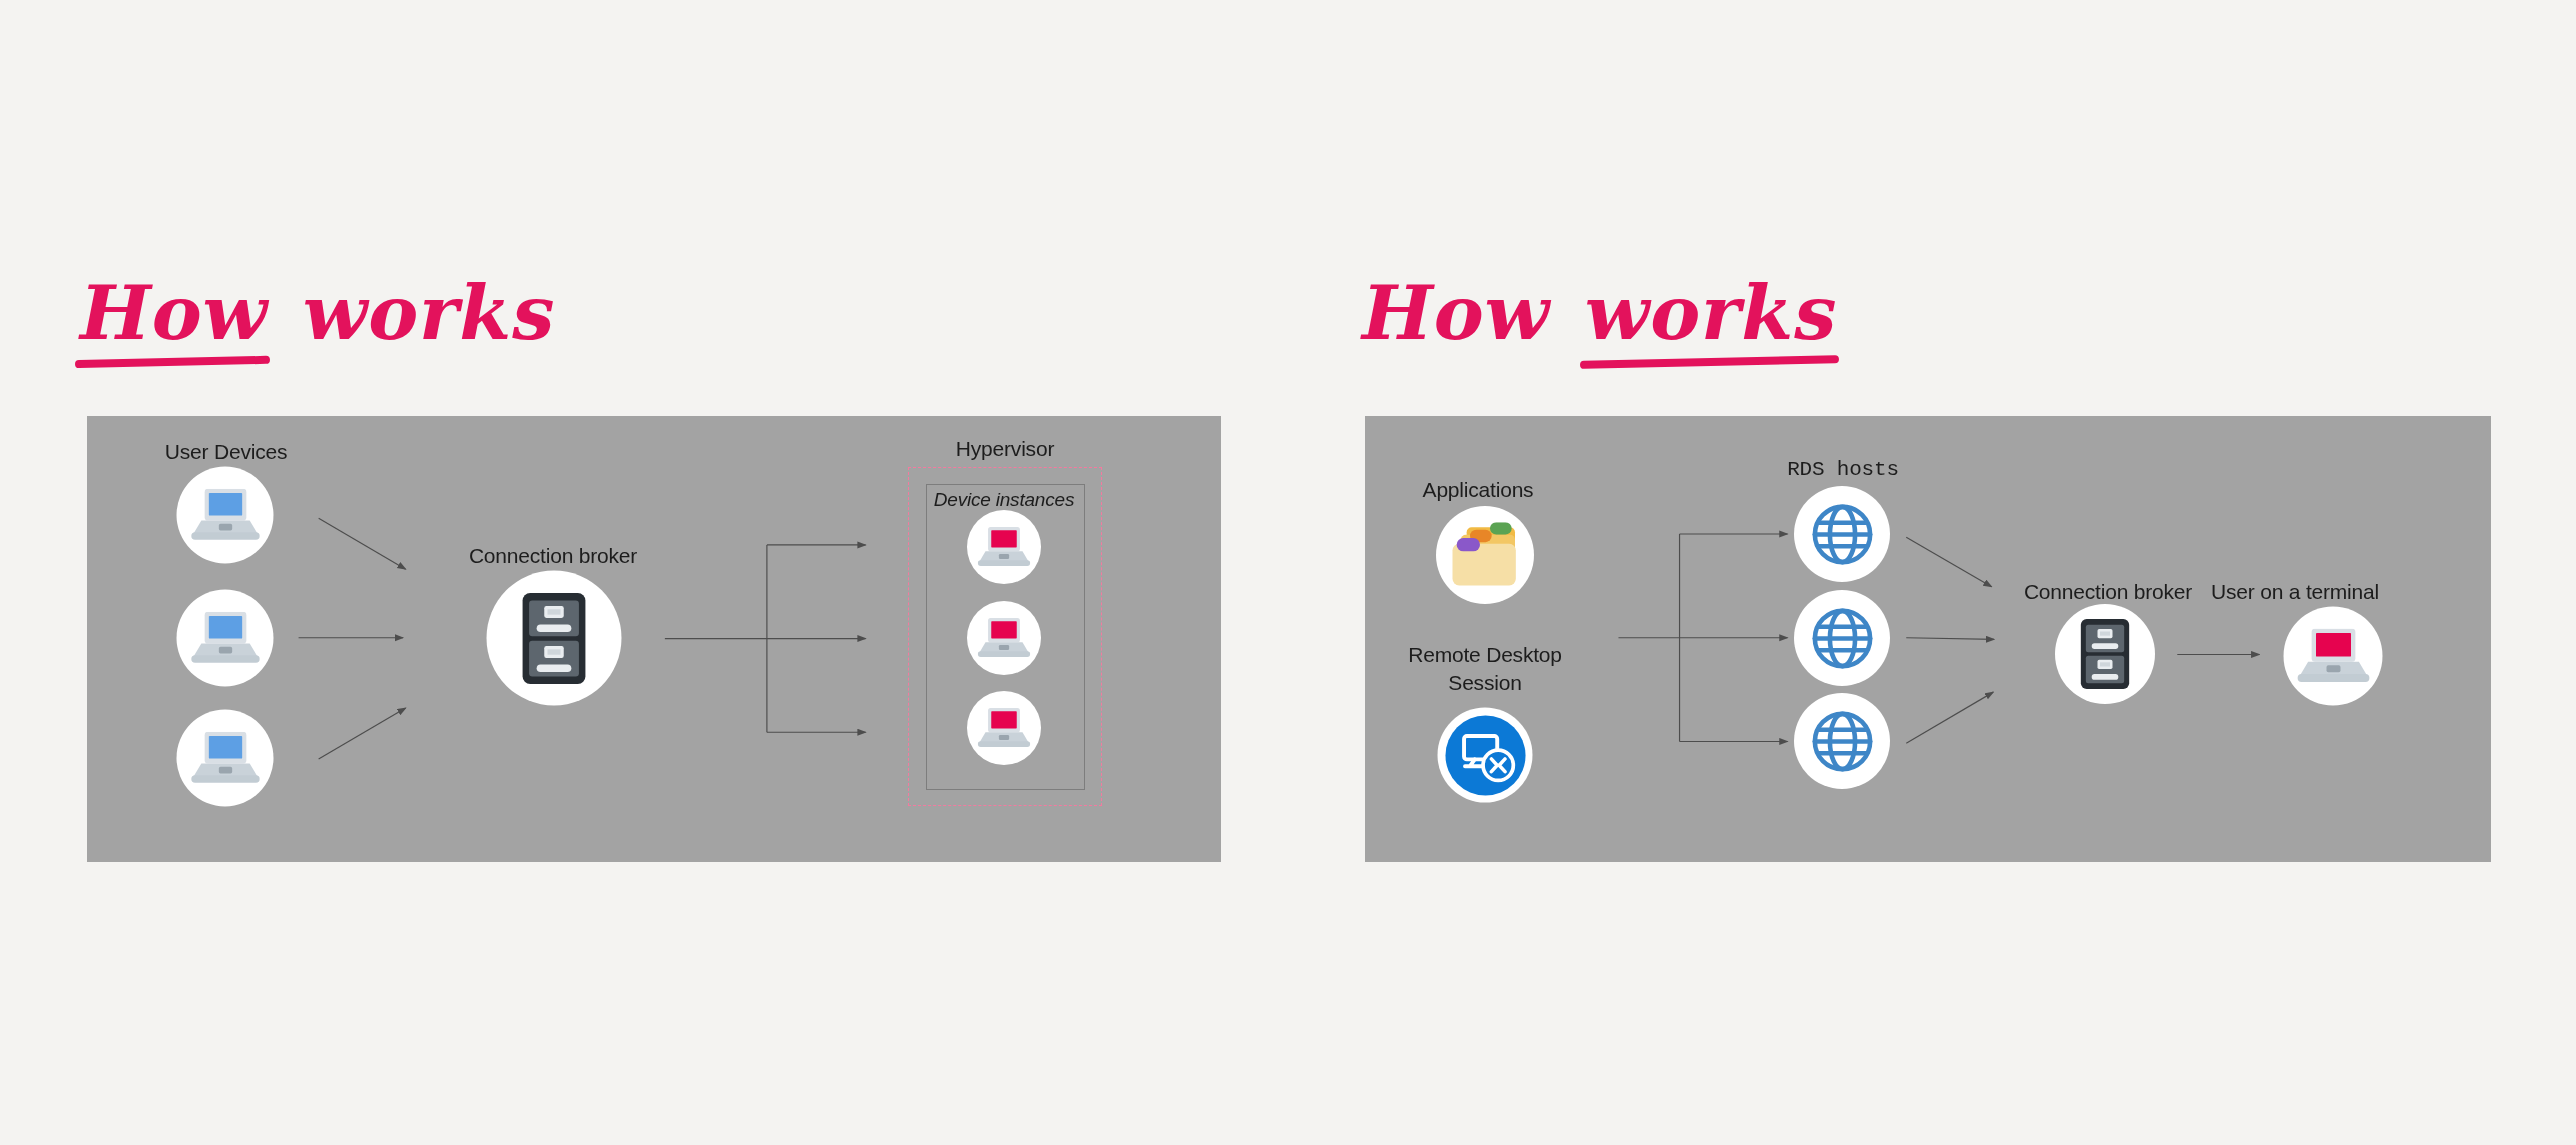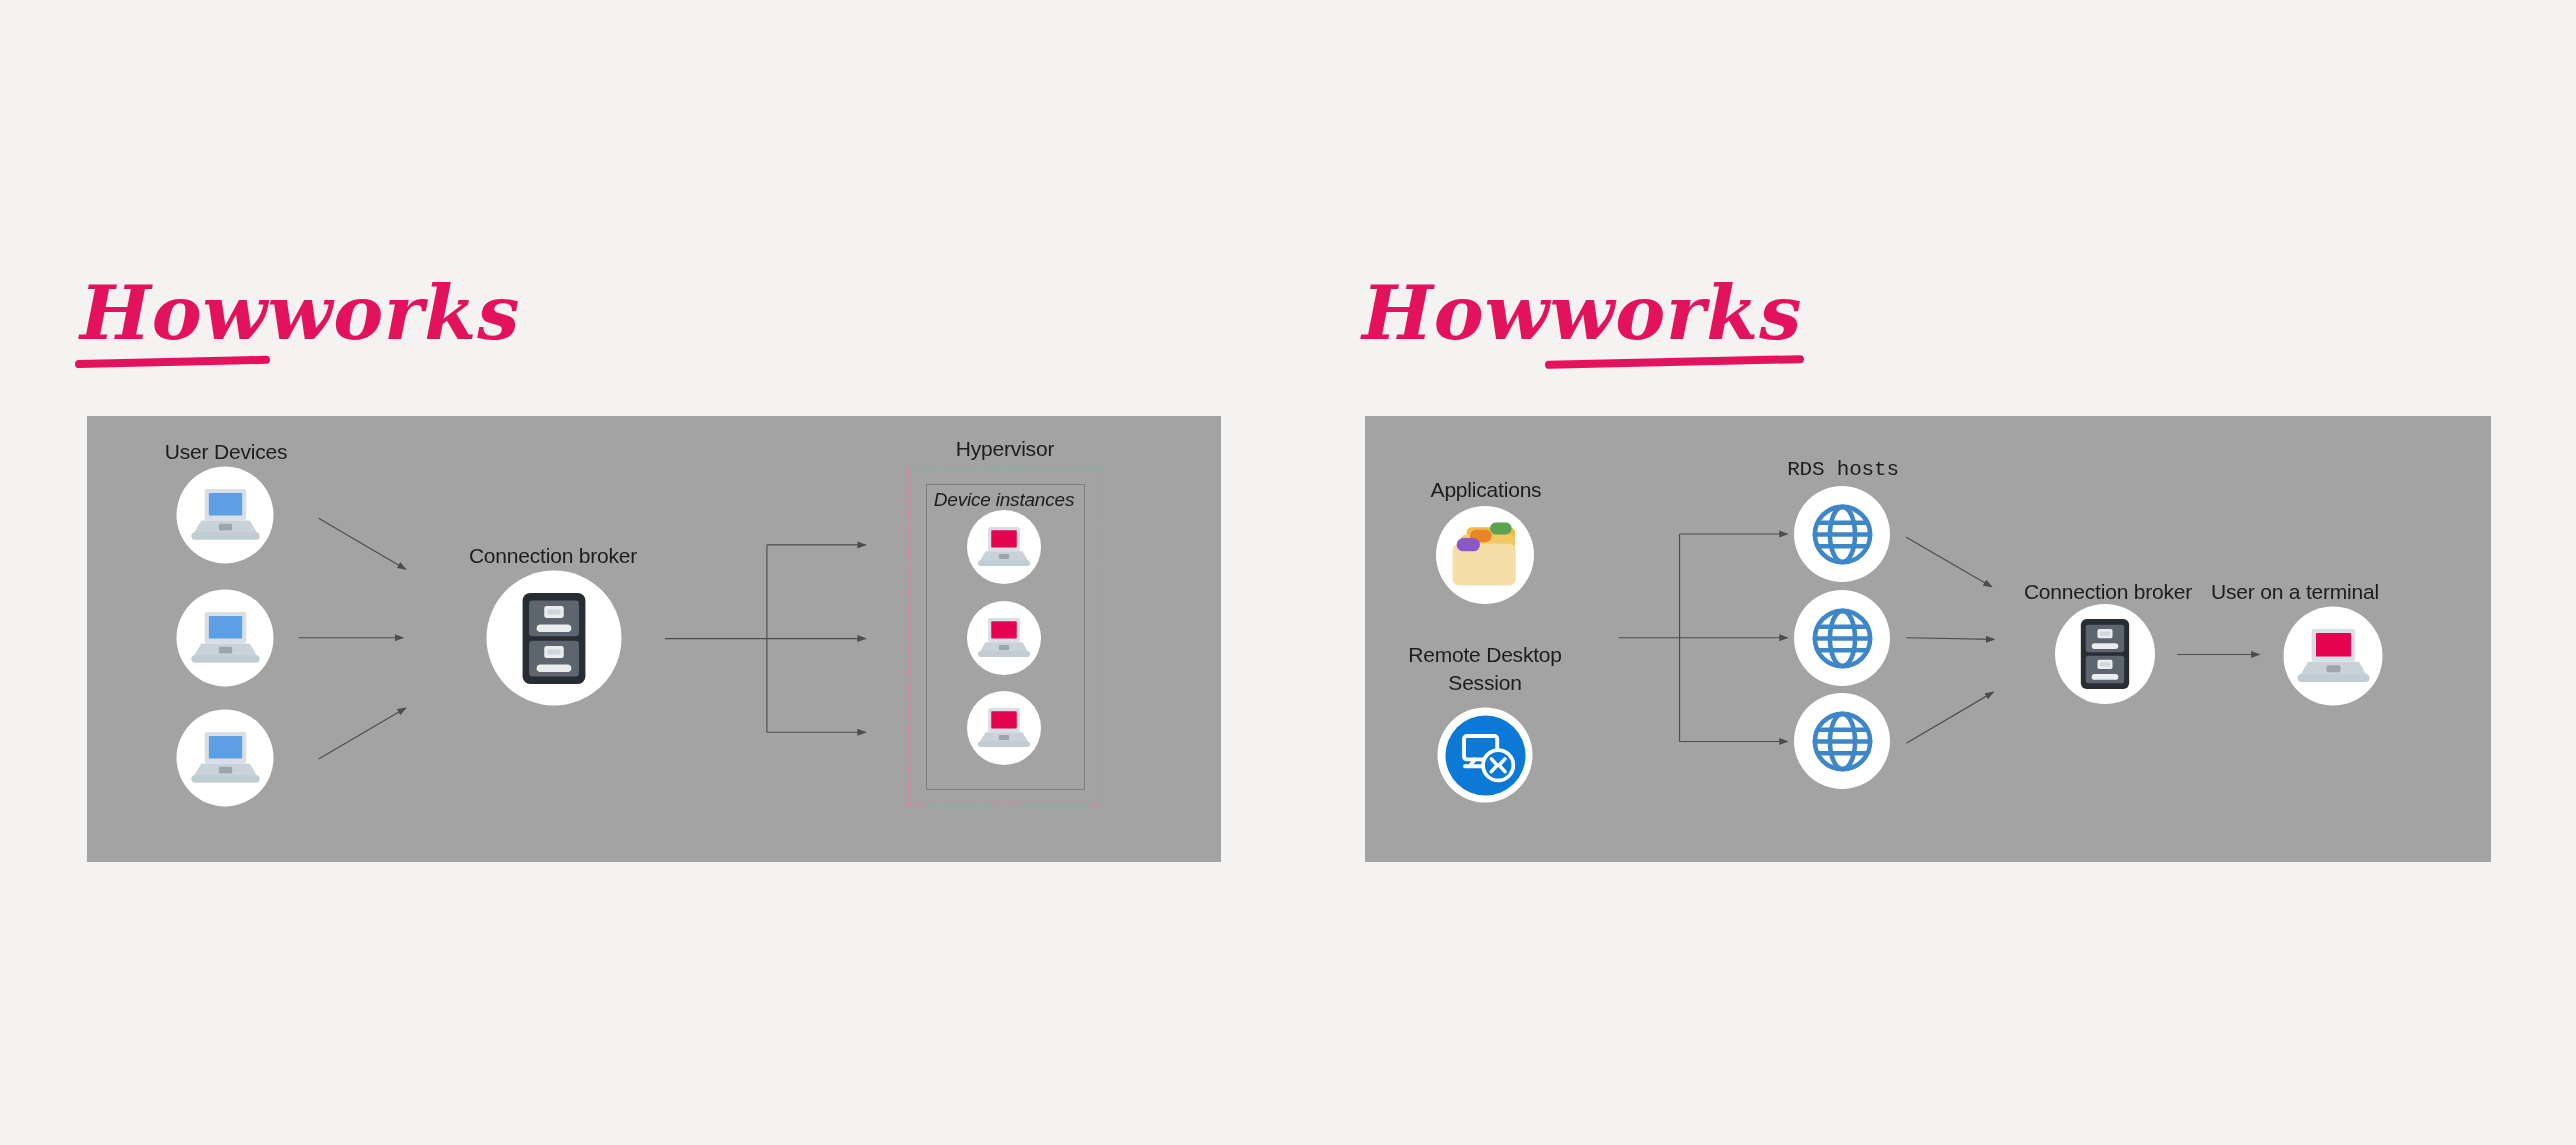--- a/index.html
+++ b/index.html
@@ -3,21 +3,21 @@
 <meta charset="utf-8">
 <style>
   html,body{margin:0;padding:0;}
   body{
     width:2576px;height:1146px;position:relative;overflow:hidden;
     background:#f4f3f1;
     font-family:"Liberation Sans",sans-serif;
   }
   
   .title{
-    position:absolute;display:flex;align-items:baseline;
+    position:absolute;display:flex;align-items:baseline;gap:35px;
     font-family:"DejaVu Serif",serif;font-style:italic;font-weight:700;
     font-size:75px;line-height:1;letter-spacing:0.8px;white-space:nowrap;
   }
   .title-left{left:80px;top:276px;}
   .title-right{left:1362px;top:276px;}
   .t-pink{color:#e3125c;position:relative;}
   .t-dark{color:#272c35;position:relative;}
   .u-line::after{
     content:"";position:absolute;left:-5px;right:-1.7px;bottom:-15px;height:8.4px;
     background:#e3125c;border-radius:5px;transform:rotate(-1.3deg);
@@ -196,21 +196,21 @@
       <line x1="376" y1="389" x2="505" y2="389" marker-end="url(#ah2)"></line>
 
       <line x1="647" y1="145" x2="749" y2="204" marker-end="url(#ah2)"></line>
       <line x1="647" y1="265" x2="752" y2="267" marker-end="url(#ah2)"></line>
       <line x1="647" y1="391" x2="751" y2="330" marker-end="url(#ah2)"></line>
 
       <line x1="971" y1="285" x2="1069" y2="285" marker-end="url(#ah2)"></line>
     </g>
   </svg>
 
-  <div class="lbl" style="left:121px;top:74px;">Applications</div>
+  <div class="lbl" style="left:113px;top:74px;">Applications</div>
   <div class="lbl" style="left:120px;top:253px;">Remote Desktop
 Session</div>
   <div class="lbl" style="left:478px;top:54px;font-family:Liberation Mono, monospace;">RDS hosts</div>
   <div class="lbl" style="left:743px;top:176px;">Connection broker</div>
   <div class="lbl" style="left:930px;top:176px;">User on a terminal</div>
 
   <div class="circ" style="left:120px;top:139px;width:98px;height:98px;">
     <svg class="icon" width="70" height="67" viewBox="0 0 84 80">
         <use href="#sym-folders"></use>
       </svg>

